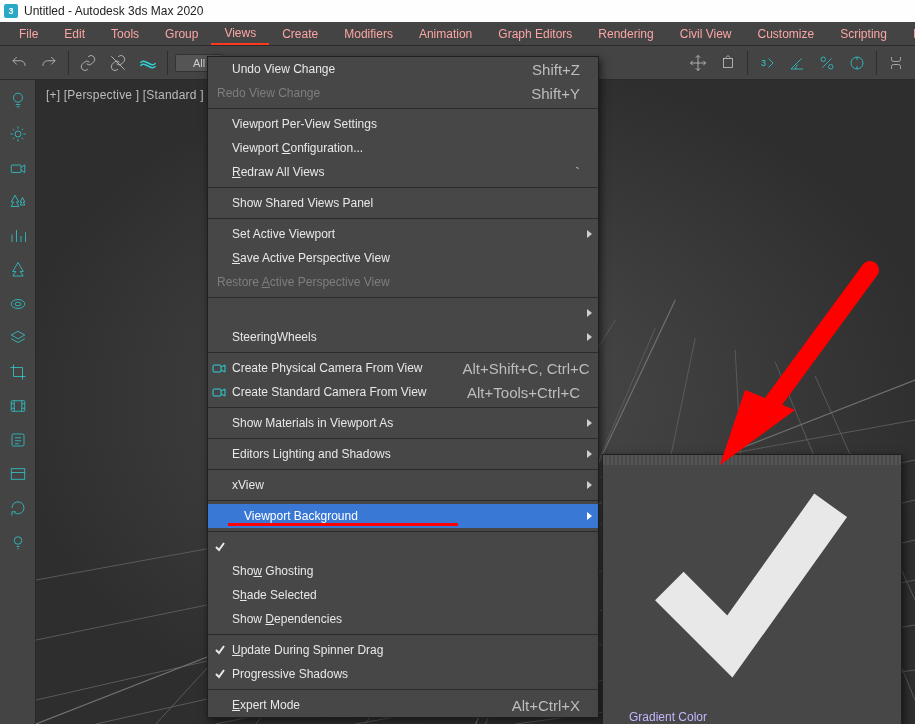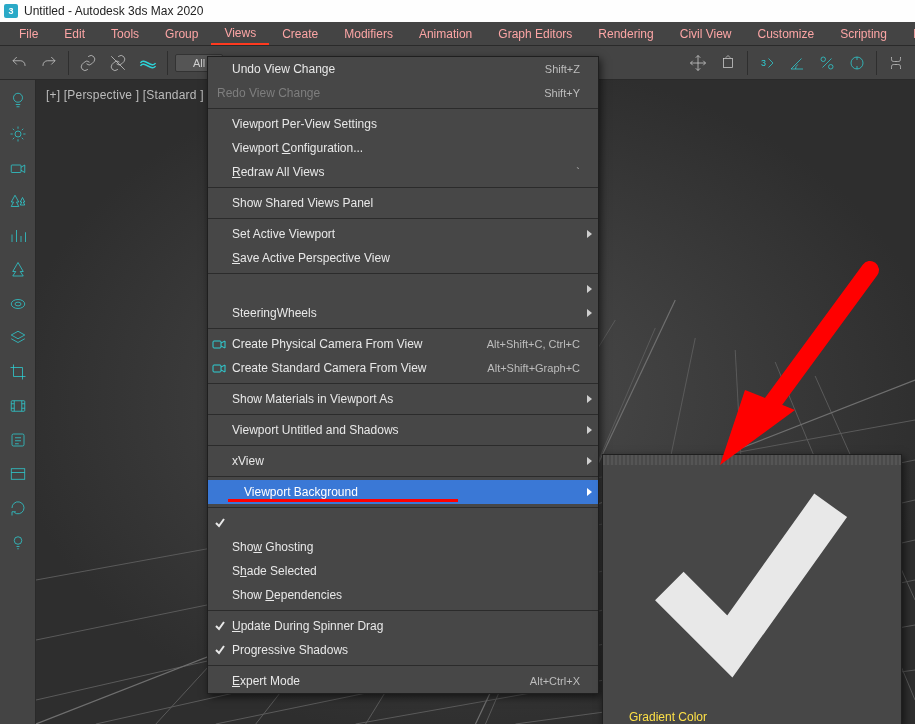--- a/index.html
+++ b/index.html
@@ -85,21 +85,21 @@
     box-shadow: 2px 3px 8px rgba(0,0,0,.6); color: #e8e8e8; font-size: 12px;
     z-index: 50;
   }
   .dropdown .dd-row {
     display: flex; align-items: center; height: 24px; padding: 0 18px 0 24px;
     white-space: nowrap; cursor: pointer; position: relative;
   }
   .dropdown .dd-row.disabled { color: #7e7e7e; cursor: default; padding-left: 9px; }
   .dropdown .dd-row.highlight { background: #3a78d6; color: #fff; padding-left: 36px; }
   .dropdown .dd-row .label { flex: 1; }
-  .dropdown .dd-row .accel { color: #bdbdbd; margin-left: 40px; font-size: 11px; }
+  .dropdown .dd-row .accel { color: #bdbdbd; margin-left: 40px; font-size: 15px; }
   .dropdown .dd-row .chev {
     position: absolute; right: 6px; top: 8px; width: 0; height: 0;
     border-top: 4px solid transparent; border-bottom: 4px solid transparent;
     border-left: 5px solid #cfcfcf;
   }
   .dropdown .dd-row.highlight .chev { border-left-color: #fff; }
   .dropdown .dd-row .check {
     position: absolute; left: 6px; top: 6px; width: 12px; height: 12px;
   }
   .dropdown .dd-row .check svg { width: 12px; height: 12px; }
@@ -112,21 +112,21 @@
 
   .red-underline {
     position: absolute; left: 20px; right: 140px; bottom: 2px; height: 3px;
     background: #ff0000;
   }
 
   
   .submenu {
     position: absolute; background: #474747; border: 1px solid #1f1f1f;
     box-shadow: 2px 3px 8px rgba(0,0,0,.6); z-index: 60;
-    color: #fde047; font-size: 12px;
+    color: #c4b5fd; font-size: 12px;
   }
   .submenu .sm-titlebar {
     height: 10px; background: repeating-linear-gradient(90deg,#555,#555 2px,#4a4a4a 2px,#4a4a4a 4px);
   }
   .submenu .dd-row { padding: 0 30px 0 26px; }
 
   
   .arrow-anno { position: absolute; z-index: 100; pointer-events: none; }
 
 </style>
@@ -376,20 +376,23 @@
       <span class="label">Show Shared Views Panel</span>
     </div>
     <div class="dd-sep"></div>
     <div class="dd-row">
       <span class="label">Set Active Viewport</span>
       <span class="chev"></span>
     </div>
     <div class="dd-row">
       <span class="label"><u>S</u>ave Active Perspective View</span>
     </div>
+    <div class="dd-row disabled">
+      <span class="label">Restore <u>A</u>ctive Perspective View</span>
+    </div>
     <div class="dd-sep"></div>
     <div class="dd-row">
       <span class="chev"></span>
     </div>
     <div class="dd-row">
       <span class="label">SteeringWheels</span>
       <span class="chev"></span>
     </div>
     <div class="dd-sep"></div>
     <div class="dd-row">
@@ -399,30 +402,30 @@
         </svg></span>
       <span class="label">Create Physical Camera From View</span>
       <span class="accel">Alt+Shift+C, Ctrl+C</span>
     </div>
     <div class="dd-row">
       <span class="lead-icon"><svg viewBox="0 0 14 14">
           <rect x="1" y="4" width="8" height="7" rx="1" fill="none" stroke="#2ed1d6"></rect>
           <path d="M9 6l4-2v7l-4-2" fill="none" stroke="#2ed1d6"></path>
         </svg></span>
       <span class="label">Create Standard Camera From View</span>
-      <span class="accel">Alt+Shift+Graph+C</span>
+      <span class="accel">Alt+Tools+Ctrl+C</span>
     </div>
     <div class="dd-sep"></div>
     <div class="dd-row">
       <span class="label">Show Materials in Viewport As</span>
       <span class="chev"></span>
     </div>
     <div class="dd-sep"></div>
     <div class="dd-row">
-      <span class="label">Viewport Untitled and Shadows</span>
+      <span class="label">Editors Lighting and Shadows</span>
       <span class="chev"></span>
     </div>
     <div class="dd-sep"></div>
     <div class="dd-row">
       <span class="label">xView</span>
       <span class="chev"></span>
     </div>
     <div class="dd-sep"></div>
     <div class="dd-row highlight">
       <span class="label">Viewport Background</span>

